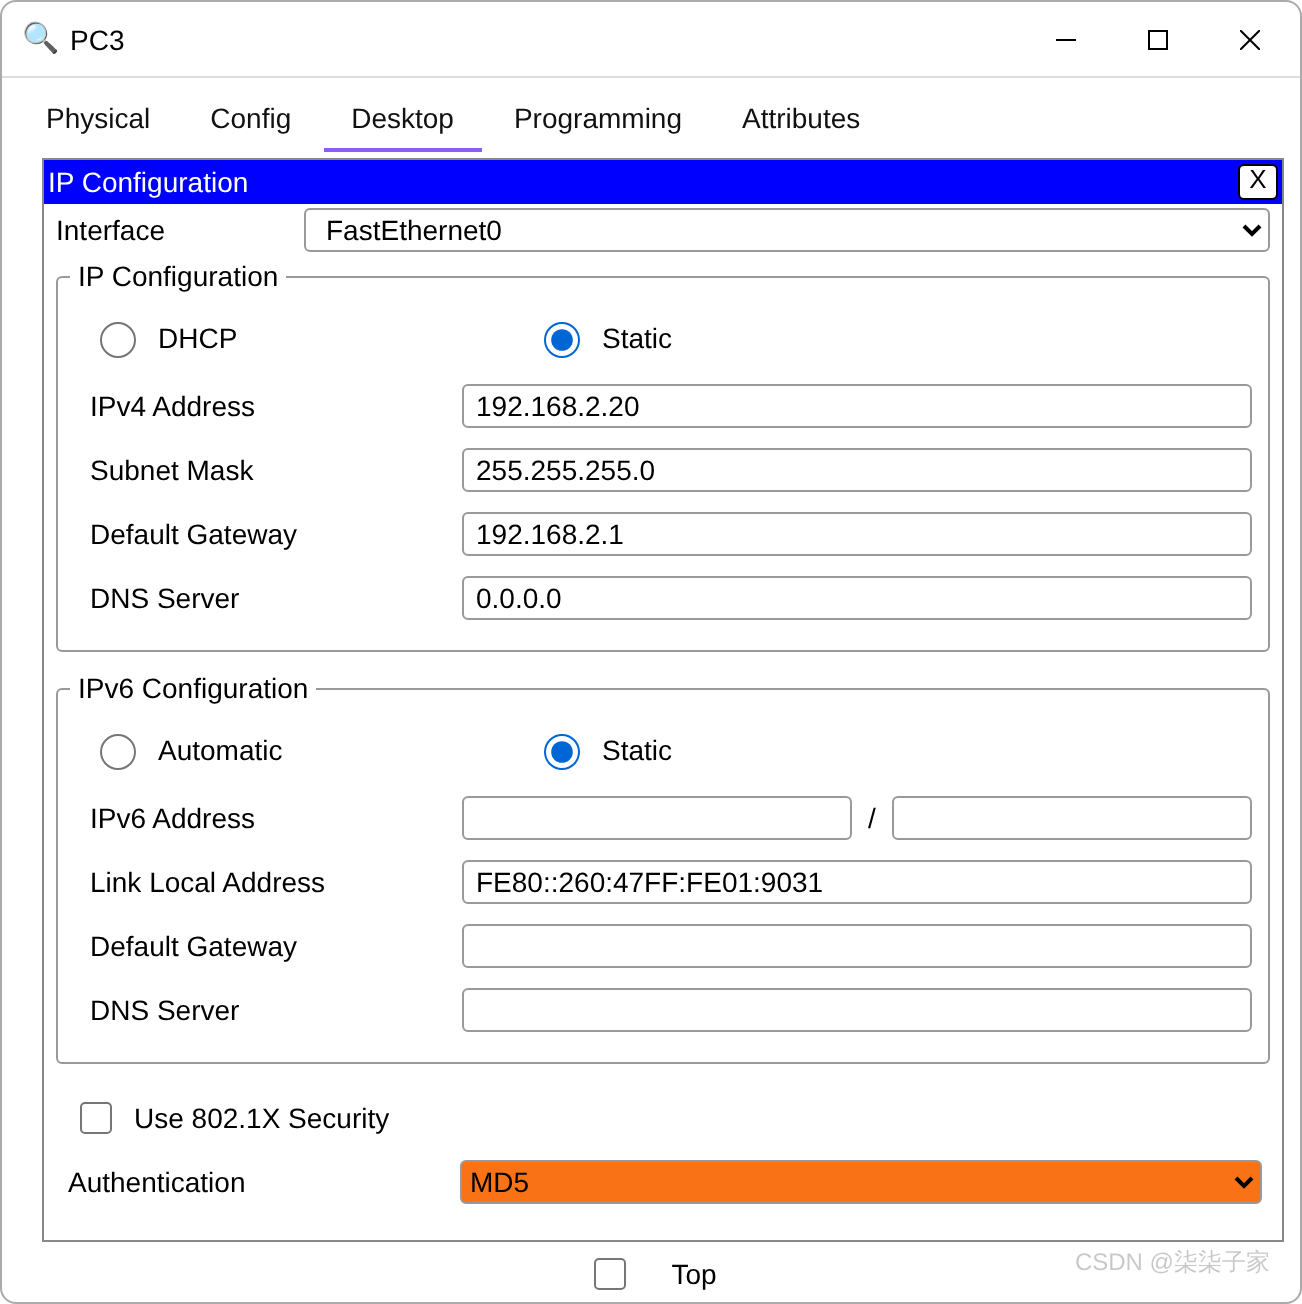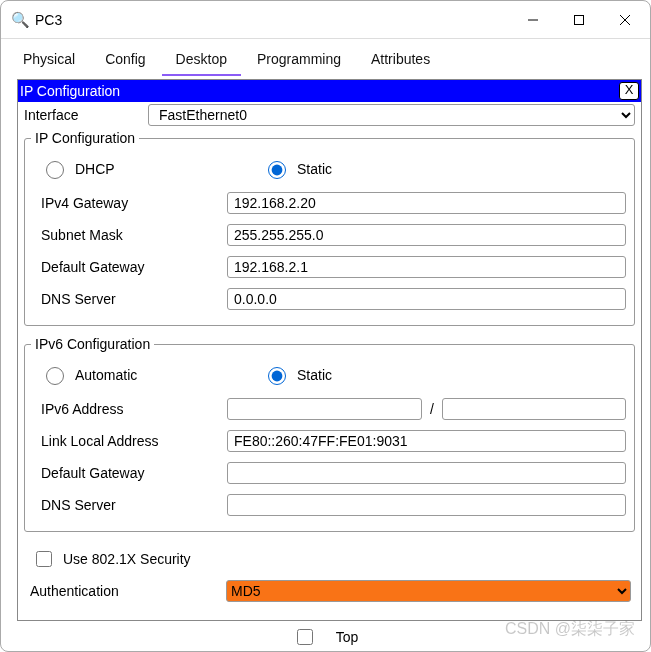--- a/index.html
+++ b/index.html
@@ -35,22 +35,23 @@
       margin-top: 6px;
       font-size: 14px;
       gap: 2px;
       border-bottom: 1px solid transparent;
     }
     .tab { padding: 6px 14px 7px 14px; color:#111; }
     .tab.active { border-bottom: 2px solid #8b5cf6;}
     .content-wrap {
       flex:1;
       display:flex;
-      padding: 2px 8px 0 16px;
+      padding: 2px 8px 0 0;
       overflow:hidden;
+      margin-left:20px;
     }
     .content {
       flex:1;
       border: 1px solid #888;
       overflow-y: scroll;
       padding: 0;
       background:#fff;
     }
     .content::-webkit-scrollbar { width: 16px;}
     .content::-webkit-scrollbar-thumb { background:#bbb; border-radius:8px;}
@@ -131,21 +132,21 @@
       font-size:14px;
       gap:20px;
       border-top:1px solid transparent;
       justify-content:center;
     }
     .footer input { width:16px; height:16px;}
     .watermark {
       position: absolute;
       right: 16px;
       bottom: 12px;
-      font-size: 16px;
+      font-size: 12px;
       color: rgba(0,0,0,0.22);
       pointer-events:none;
     }
   </style>
 </head>
 <body>
 
 <div class="titlebar">
   <span class="icon">🔍</span>
   <span class="title">PC3</span>
@@ -200,21 +201,21 @@
             <input type="radio" name="ipmode" style="">
             <span>DHCP</span>
           </label>
         </div>
         <label class="radio">
           <input type="radio" name="ipmode" checked="" style="">
           <span>Static</span>
         </label>
       </div>
       <div class="form-row">
-        <span class="flabel">IPv4 Gateway</span>
+        <span class="flabel">IPv4 Address</span>
         <input type="text" value="192.168.2.20" style="">
       </div>
       <div class="form-row">
         <span class="flabel">Subnet Mask</span>
         <input type="text" value="255.255.255.0" style="">
       </div>
       <div class="form-row">
         <span class="flabel">Default Gateway</span>
         <input type="text" value="192.168.2.1" style="">
       </div>

